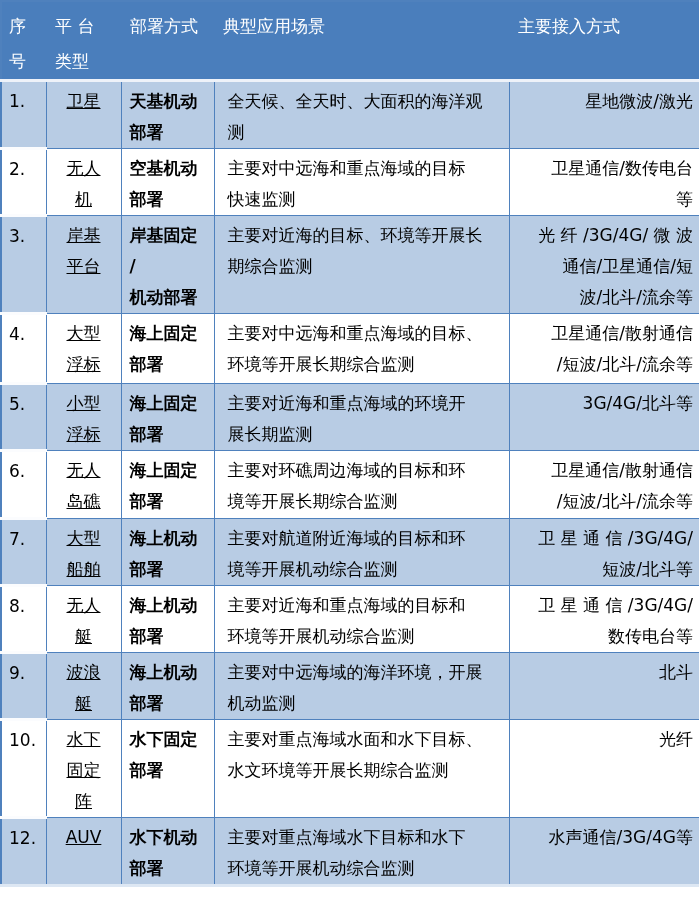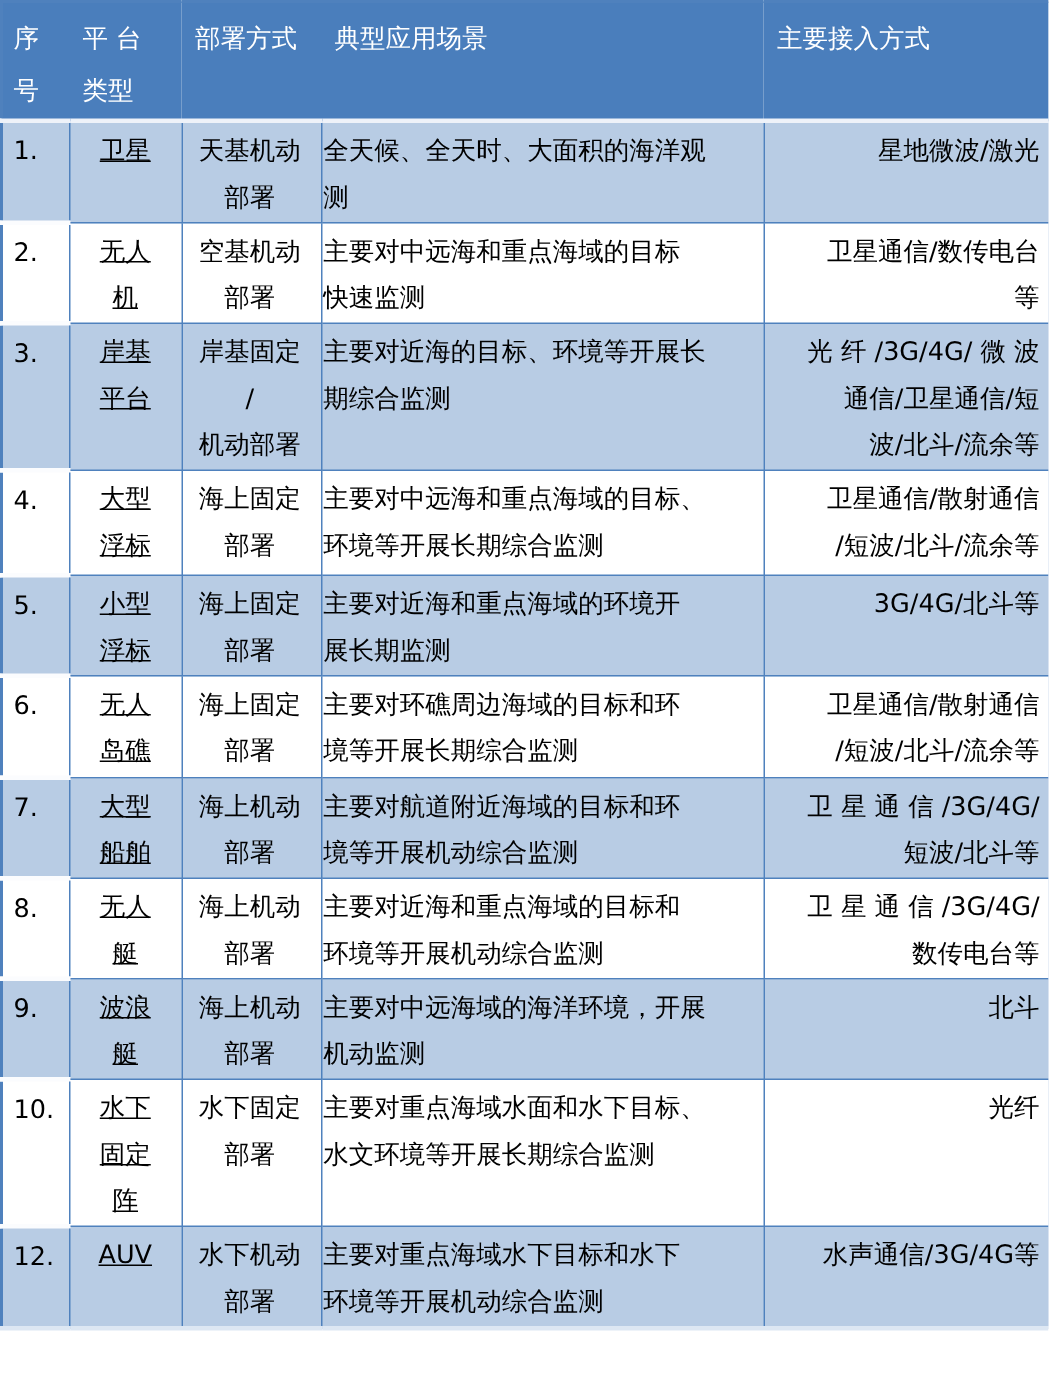--- a/index.html
+++ b/index.html
@@ -50,22 +50,22 @@
   }
   tbody tr { background: #ffffff; }
   tbody tr:nth-child(odd) { background: #b8cce4; }
   td.c-num {
     text-align: left;
     padding-left: 7px;
     border-bottom: 3px solid #fbfcfe;
     border-top: none;
   }
   td.c-platform { text-align: center; padding-left: 16px; padding-right: 16px; text-decoration: underline; }
-  td.c-deploy   { text-align: center; padding-right: 10px; }
-  td.c-scenario { padding-left: 1px; }
+  td.c-deploy   { text-align: left; padding-right: 10px; font-weight: bold; }
+  td.c-scenario { padding-left: 13px; }
   td.c-access   { padding-left: 9px; text-align: right; }
   tbody tr:last-child td { border-bottom: 3px solid #dde7f3; }
   
   tbody tr:nth-child(1)  { height: 60px; }
   tbody tr:nth-child(2)  { height: 66px; }
   tbody tr:nth-child(3)  { height: 96px; }
   tbody tr:nth-child(4)  { height: 70px; }
   tbody tr:nth-child(5)  { height: 64px; }
   tbody tr:nth-child(6)  { height: 68px; }
   tbody tr:nth-child(7)  { height: 66px; }

